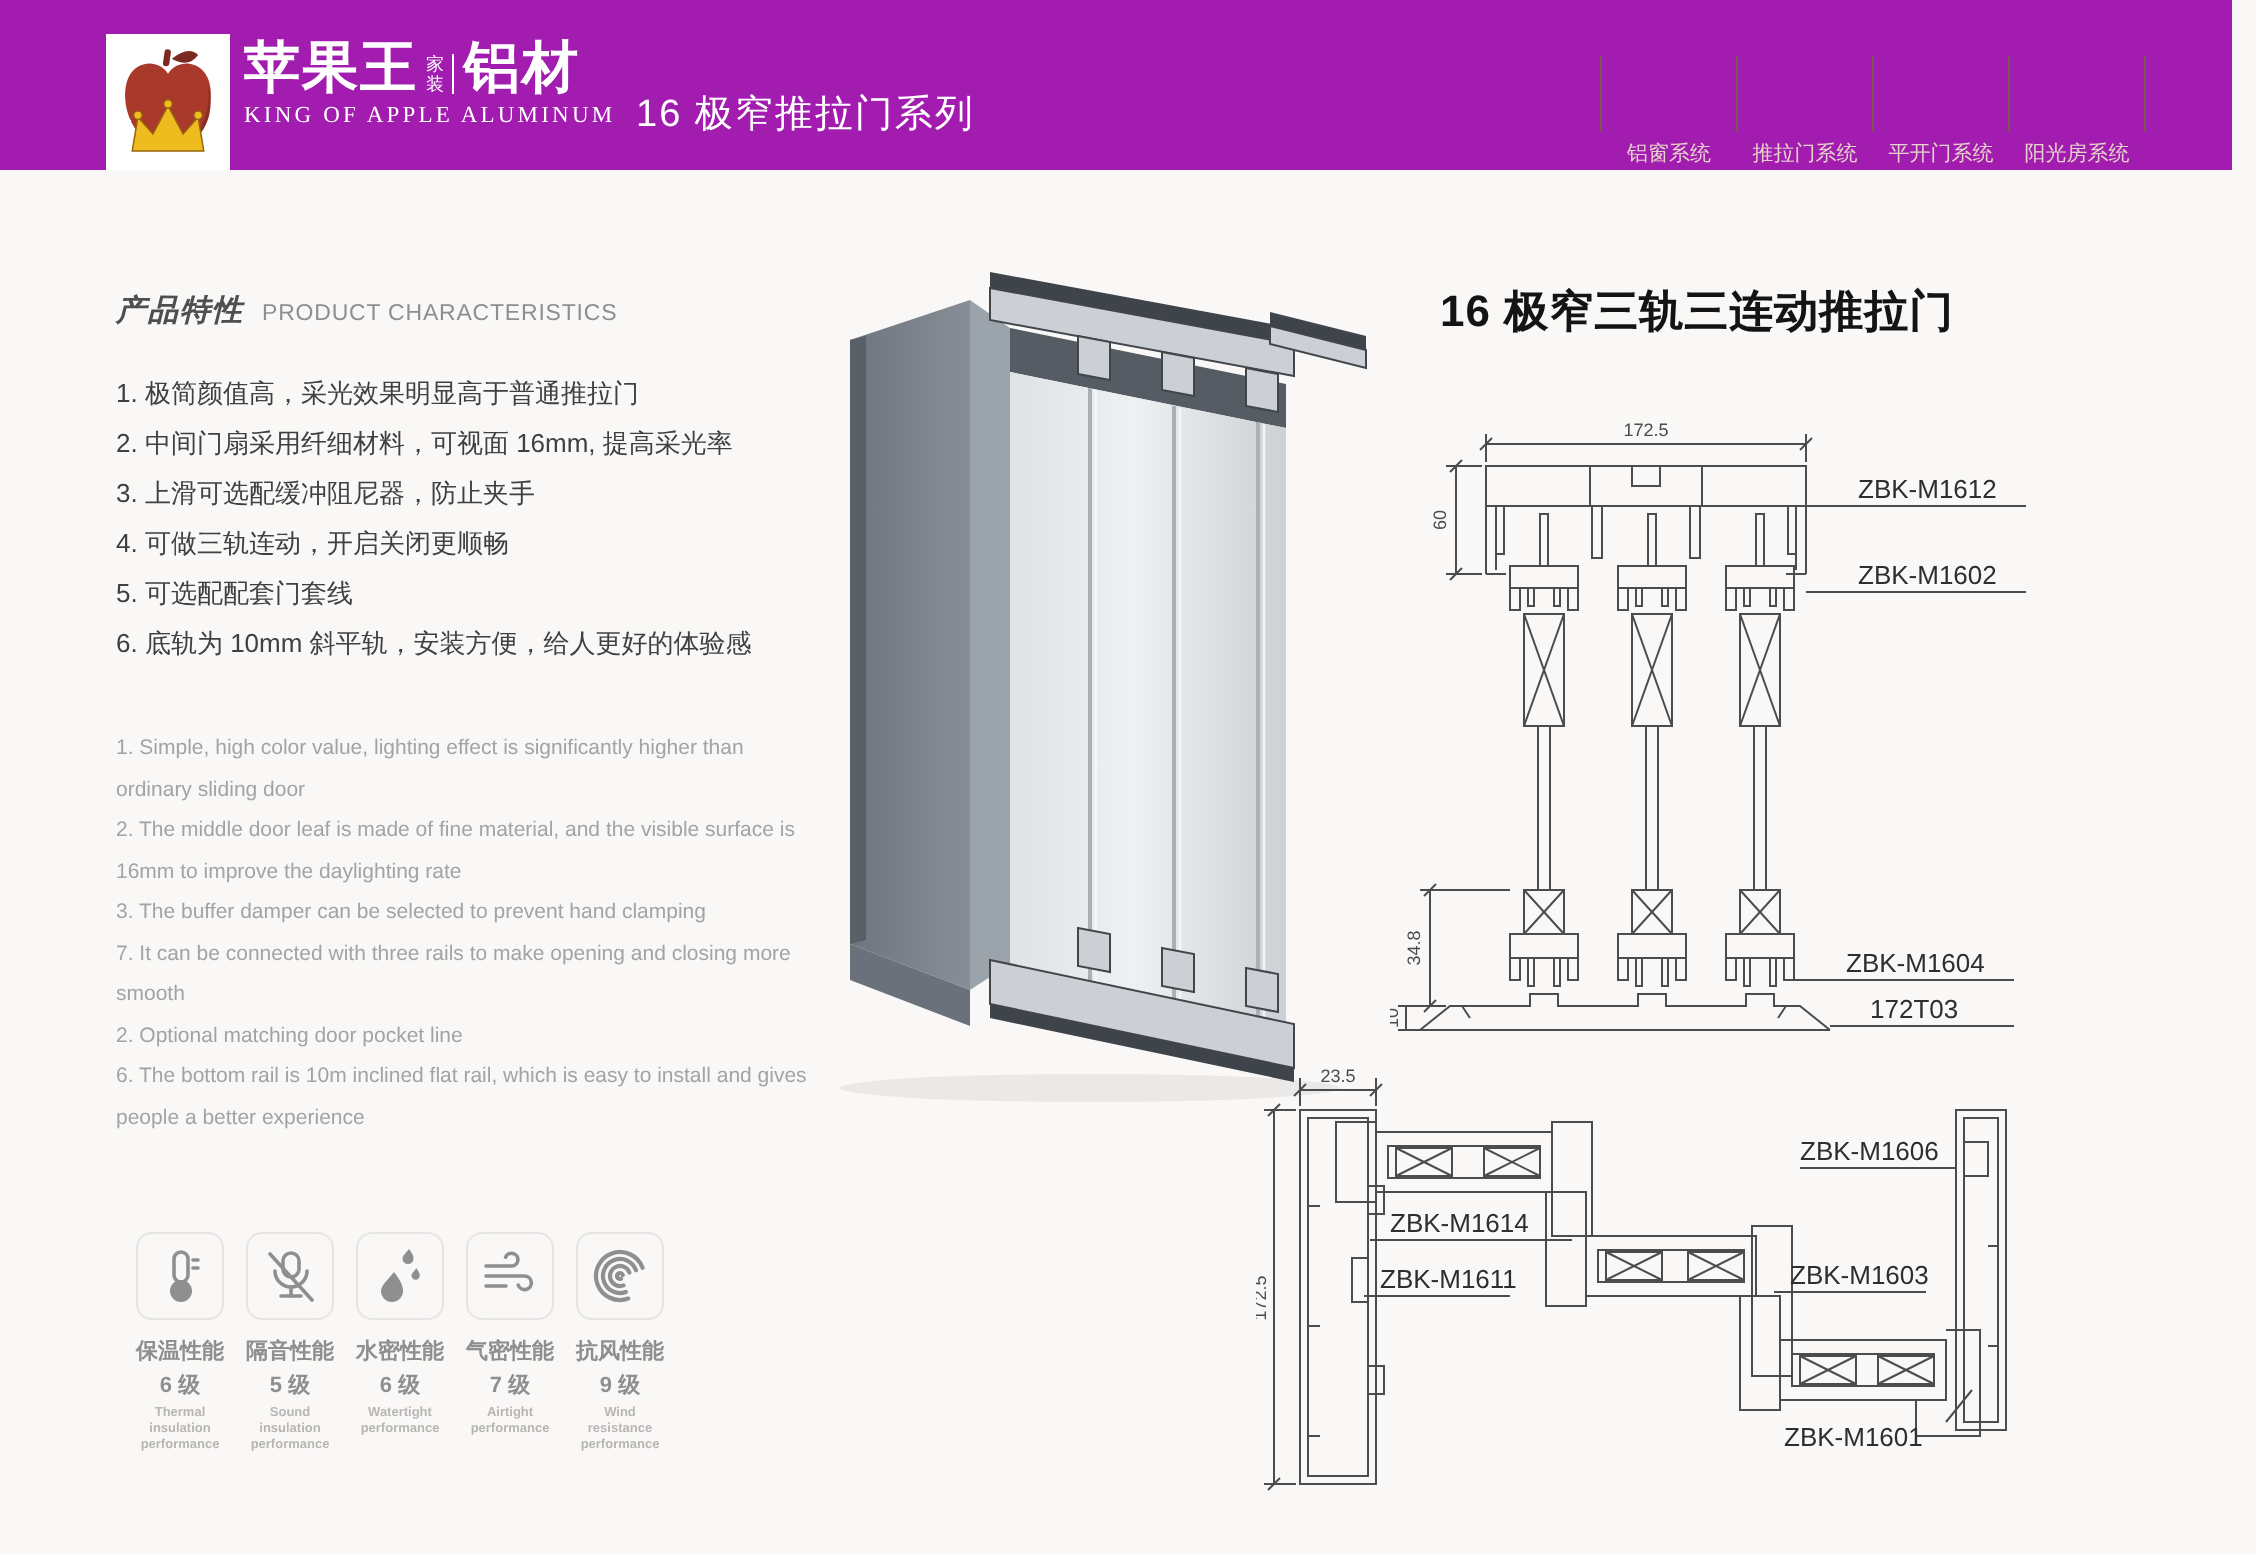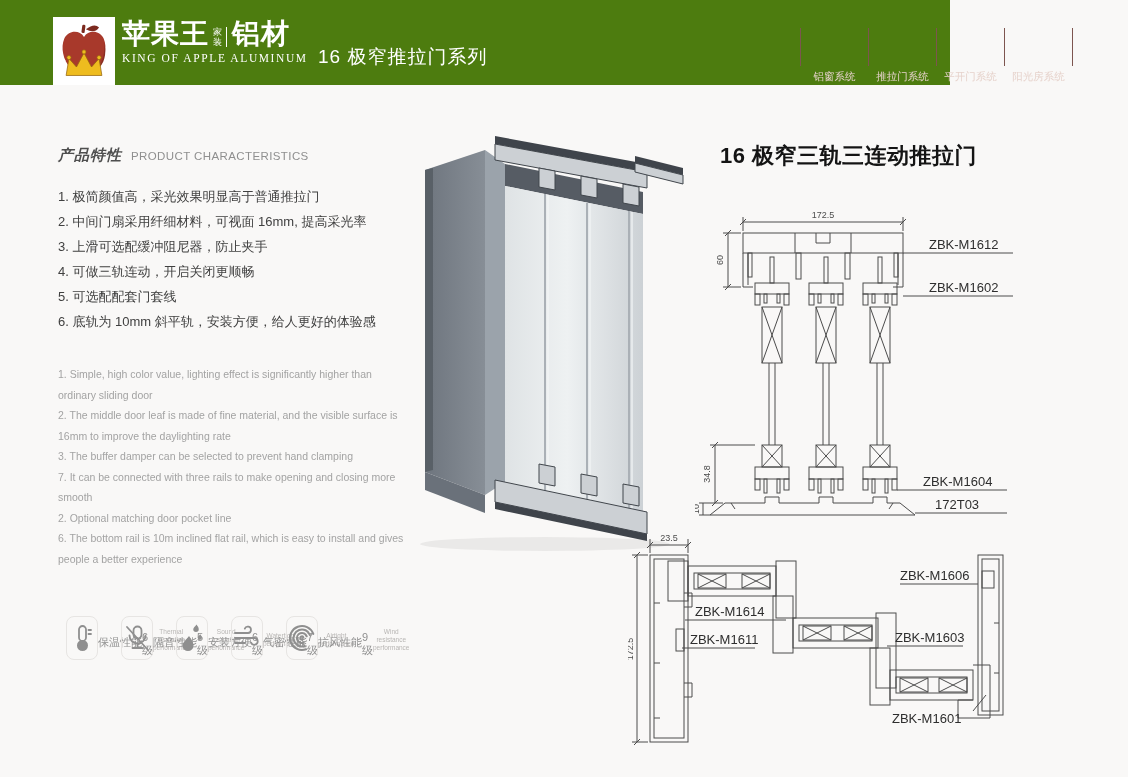--- a/index.html
+++ b/index.html
@@ -1,19 +1,19 @@
 <!DOCTYPE html>
 <html><head>
 <meta charset="utf-8">
 <style>
   html,body{margin:0;padding:0;}
   .page{position:relative;width:1128px;height:777px;background:#f9f8f7;overflow:hidden;
         font-family:"Liberation Sans","DejaVu Sans",sans-serif;}
   
-  .header{position:absolute;left:0;top:0;width:950px;height:85px;background:#4d7c0f;}
+  .header{position:absolute;left:0;top:0;width:1116px;height:85px;background:#a21caf;}
   .logo-box{position:absolute;left:53px;top:17px;width:62px;height:68px;background:#ffffff;}
   .logo-box svg{position:absolute;left:2px;top:2px;}
   .logo-text{position:absolute;left:122px;top:20px;color:#ffffff;}
   .logo-cn-row{display:flex;align-items:flex-end;line-height:1;}
   .logo-cn-main,.logo-cn-suffix{font-size:28px;font-weight:bold;letter-spacing:1px;}
   .logo-sub{display:flex;flex-direction:column;font-size:9px;line-height:10px;margin:0 5px 1px 4px;
             padding-right:4px;border-right:1px solid #ffffff;}
   .logo-en{font-family:"Liberation Serif","DejaVu Serif",serif;font-size:11.5px;letter-spacing:1.6px;
            margin-top:4px;white-space:nowrap;}
   .header-title{position:absolute;left:318px;top:44px;color:#ffffff;font-size:19px;
@@ -26,25 +26,25 @@
   
   .features-heading{position:absolute;left:58px;top:146px;display:flex;align-items:baseline;}
   .features-heading-cn{font-size:15px;font-weight:bold;color:#4f4f4f;letter-spacing:1px;font-style:italic;}
   .features-heading-en{font-size:11.5px;color:#8f8f8f;margin-left:9px;letter-spacing:.4px;}
   .features-cn{position:absolute;left:58px;top:184px;width:345px;}
   .features-cn div{font-size:13px;color:#404040;line-height:25px;}
   .features-en{position:absolute;left:58px;top:364px;width:360px;}
   .features-en div{font-size:10.5px;color:#a3a3a3;line-height:20.5px;white-space:pre-line;}
   
   .perf-row{position:absolute;left:66px;top:616px;display:flex;gap:7px;}
-  .perf-item{width:48px;display:flex;flex-direction:row;align-items:center;}
+  .perf-item{width:48px;display:flex;flex-direction:column;align-items:center;font-weight:bold;}
   .perf-icon-box{width:42px;height:42px;border:1px solid #e7e5e3;border-radius:8px;
                  display:flex;align-items:center;justify-content:center;background:transparent;}
   .perf-cn{margin-top:8px;font-size:11px;color:#8f8f8f;white-space:nowrap;}
-  .perf-level{font-size:11px;color:#8f8f8f;margin-top:12px;}
+  .perf-level{font-size:11px;color:#8f8f8f;margin-top:2px;}
   .perf-en{margin-top:3px;font-size:6.5px;color:#b8b6b4;text-align:center;line-height:8px;white-space:pre-line;}
   
   .door-render{position:absolute;left:395px;top:120px;}
   
   .diagram-title{position:absolute;left:720px;top:141px;font-size:22px;font-weight:bold;color:#141414;
                  letter-spacing:.5px;}
   .svg-abs{position:absolute;}
   .tech line,.tech path,.tech rect,.tech polyline,.tech polygon{stroke:#4c4c4c;stroke-width:1;fill:none;}
   .tech .thin{stroke-width:.7;}
   .tech text{fill:#2e2e2e;stroke:none;font-family:"Liberation Sans","DejaVu Sans",sans-serif;}
@@ -201,21 +201,21 @@
     <div class="perf-item">
       <div class="perf-icon-box">
         <svg width="30" height="30" viewBox="0 0 30 30">
           <g fill="#8f8f8f">
             <path d="M11,11 C14,15 15.5,17.5 15.5,20.5 A5.5,5.5 0 1 1 4.5,20.5 C4.5,17.5 8,15 11,11 Z" transform="translate(1,2)"></path>
             <path d="M11,11 C14,15 15.5,17.5 15.5,20.5 A5.5,5.5 0 1 1 4.5,20.5 C4.5,17.5 8,15 11,11 Z" transform="translate(14,-4) scale(0.5)"></path>
             <path d="M11,11 C14,15 15.5,17.5 15.5,20.5 A5.5,5.5 0 1 1 4.5,20.5 C4.5,17.5 8,15 11,11 Z" transform="translate(19,7) scale(0.38)"></path>
           </g>
         </svg>
       </div>
-      <span class="perf-cn">安装方便</span>
+      <span class="perf-cn">水密性能</span>
       <span class="perf-level">6 级</span>
       <span class="perf-en">Watertight
 performance</span>
     </div>
     <div class="perf-item">
       <div class="perf-icon-box">
         <svg width="30" height="30" viewBox="0 0 30 30">
           <g stroke="#8f8f8f" stroke-width="1.8" fill="none" stroke-linecap="round">
             <path d="M3,10 h13 a3.2,3.2 0 1 0 -3.2,-4.4"></path>
             <path d="M3,15 h19.5 a3.4,3.4 0 1 1 -3.4,4.6"></path>

